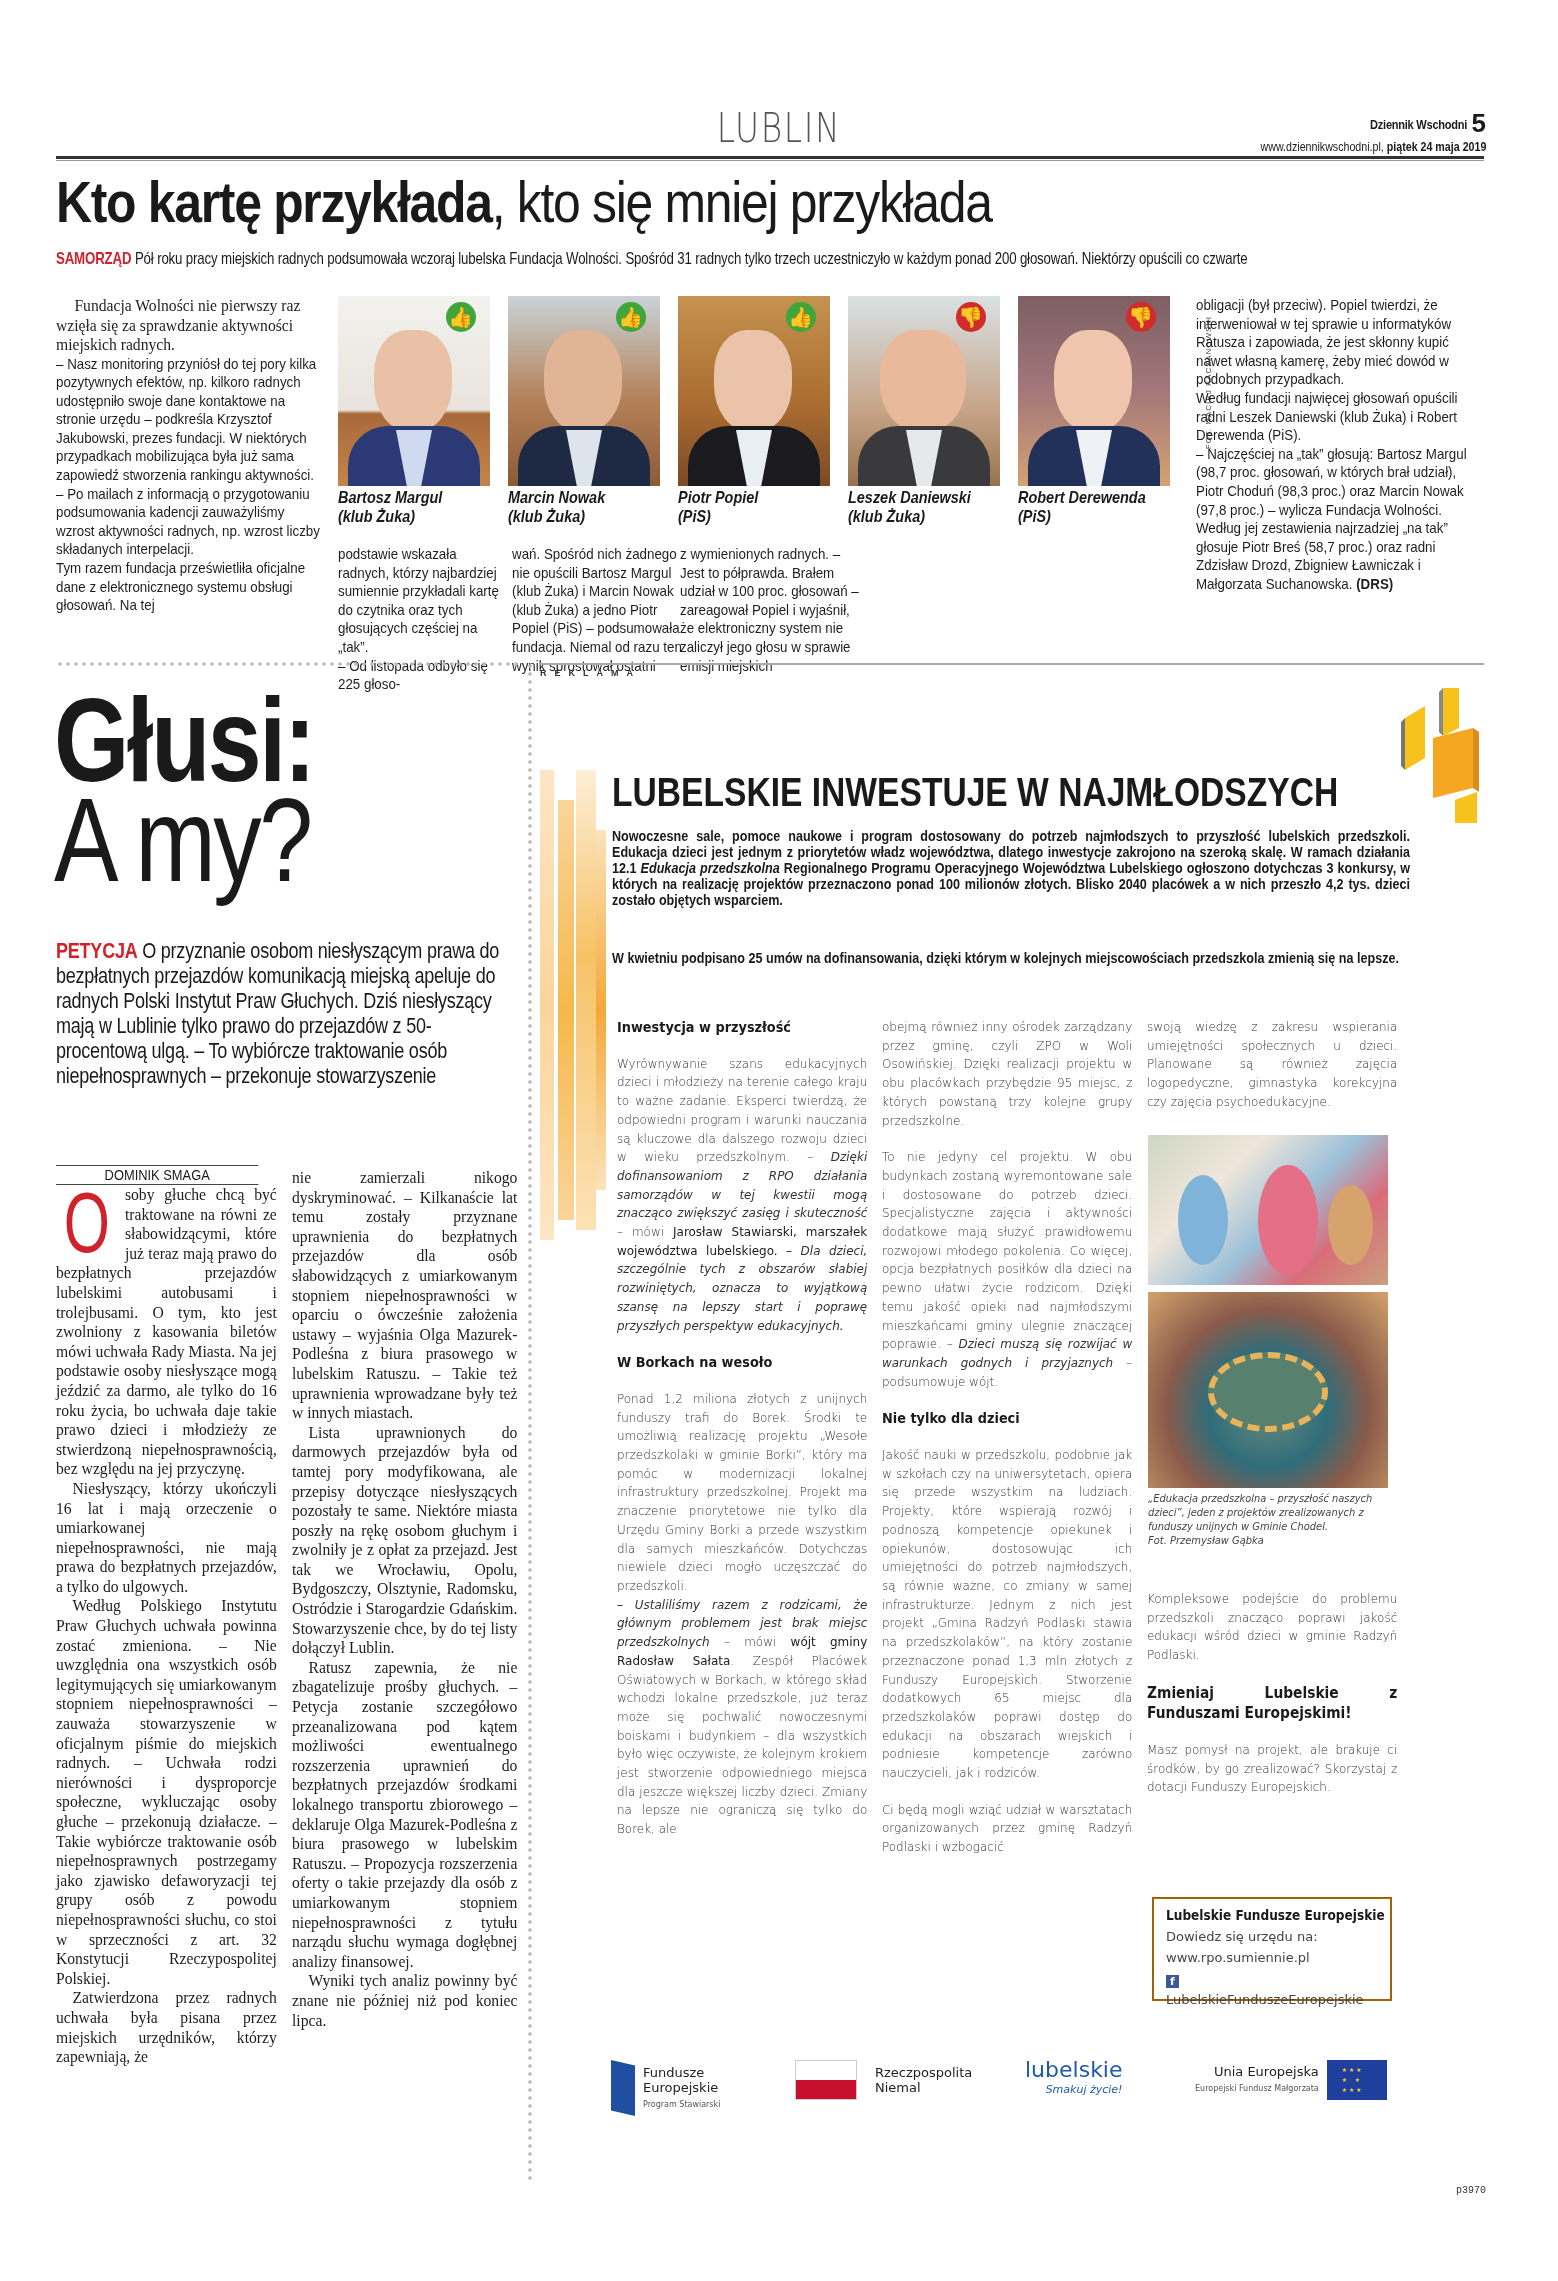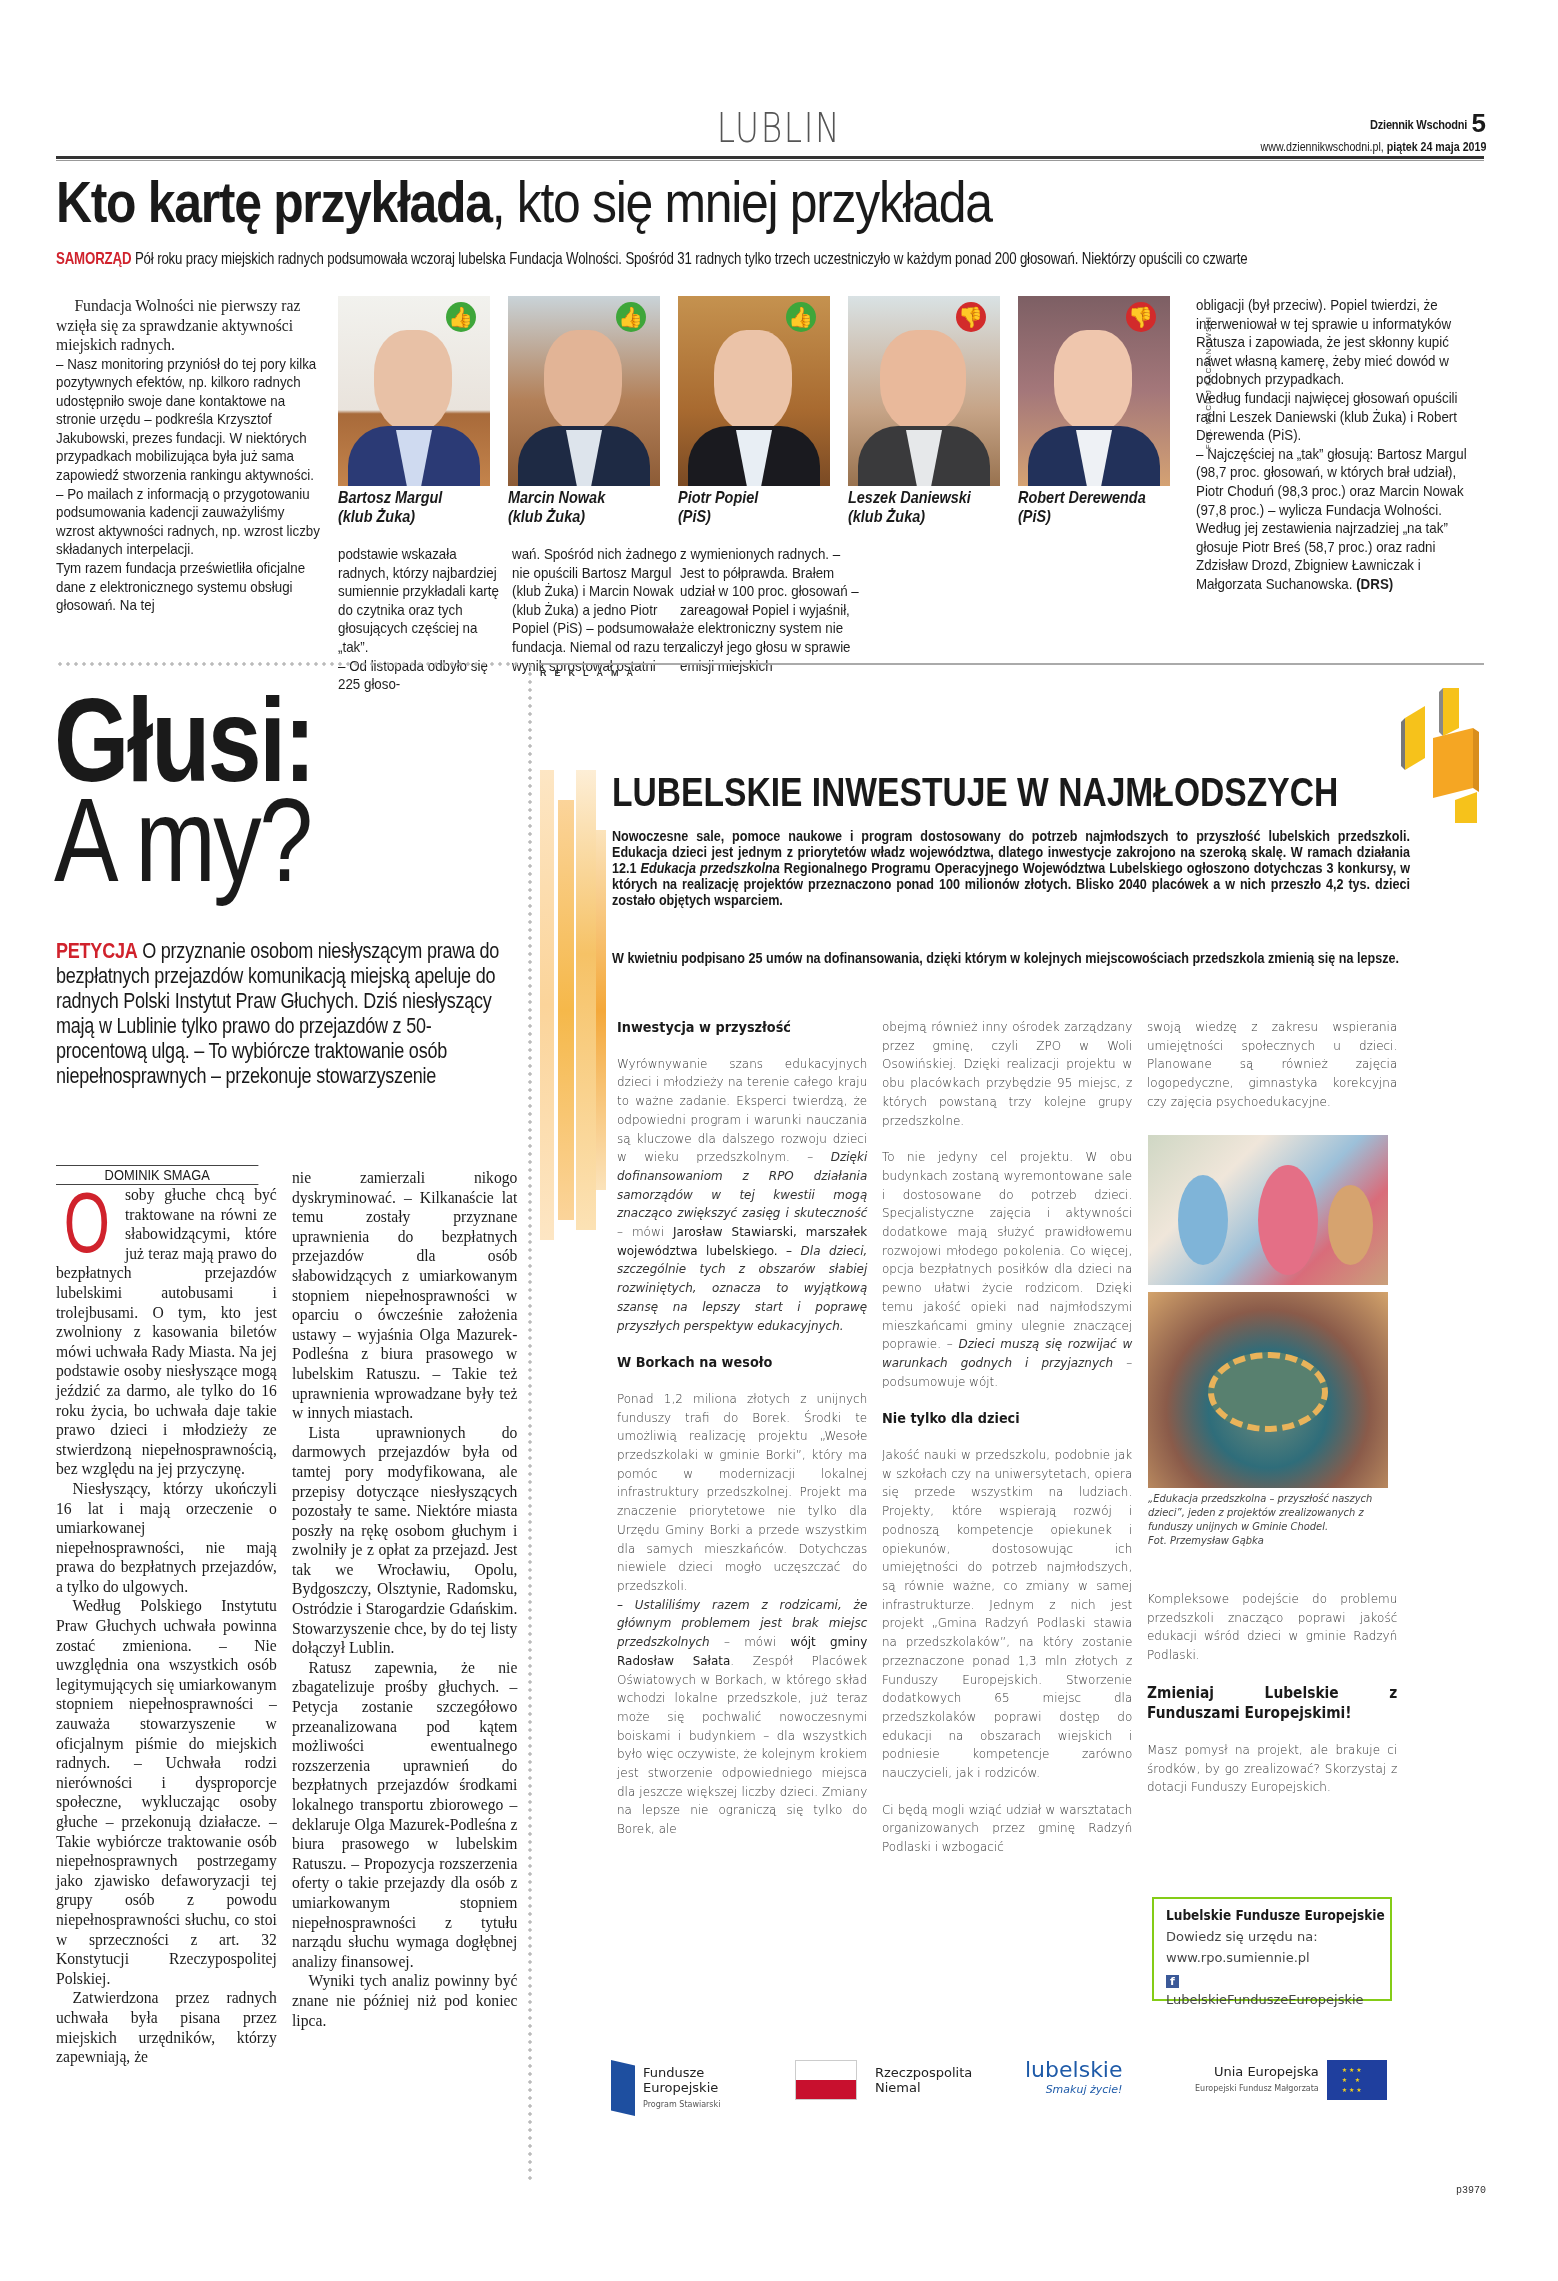--- a/index.html
+++ b/index.html
@@ -79,21 +79,21 @@
   .ad-c1 { left: 617px; top: 1018px; width: 272px; }
   .ad-c2 { left: 882px; top: 1018px; width: 272px; }
   .ad-c3 { left: 1147px; top: 1018px; width: 272px; }
 
   .kid-photo { position: absolute; width: 240px; overflow: hidden; }
   .kid-photo1 { left: 1148px; top: 1135px; height: 150px; background: linear-gradient(135deg,#cfd7c4 0%,#f0e6da 30%,#9cc0d9 55%,#d96c7a 75%,#c9a07b 100%); }
   .kid-photo2 { left: 1148px; top: 1292px; height: 196px; background: radial-gradient(ellipse at 50% 60%, #6b8a7c 0%, #2f6d7a 35%, #8a5b4a 60%, #d3a36b 100%); }
   .kid-photo .blob { position: absolute; border-radius: 50%; }
   .ad-caption { left: 1148px; top: 1492px; width: 262px; font-family: "DejaVu Sans", sans-serif; font-size: 11px; font-style: italic; line-height: 14px; color: #444; transform: scaleX(0.9); transform-origin: left top; }
 
-  .ad-box { left: 1152px; top: 1897px; width: 240px; height: 104px; border: 2px solid #84cc16; padding: 6px 12px; font-family: "DejaVu Sans", sans-serif; font-size: 13px; color: #444; line-height: 21px; }
+  .ad-box { left: 1152px; top: 1897px; width: 240px; height: 104px; border: 2px solid #a16207; padding: 6px 12px; font-family: "DejaVu Sans", sans-serif; font-size: 13px; color: #444; line-height: 21px; }
   .ad-box .t { font-weight: bold; color: #1a1a1a; font-size: 13.5px; transform: scaleX(0.9); transform-origin: left; display: block; white-space: nowrap; }
   .ad-box .fb { display: inline-block; width: 13px; height: 13px; background: #3b5998; color: #fff; font-size: 11px; line-height: 14px; text-align: center; font-weight: bold; vertical-align: -2px; margin-right: 4px; }
 
   
   .logo { position: absolute; top: 2060px; display: flex; align-items: center; gap: 8px; font-family: "DejaVu Sans", sans-serif; }
   .logo .txt { font-size: 13px; line-height: 15px; color: #222; }
   .logo .small { font-size: 8px; color: #555; }
   .fe-mark { width: 30px; height: 56px; background: #1e4fa0; clip-path: polygon(20% 0,100% 10%,100% 100%,20% 90%); position: relative; }
   .flag-pl { width: 36px; height: 40px; border: 1px solid #ccc; background: linear-gradient(#fff 50%, #c8102e 50%); }
   .lub-mark { font-size: 22px; color: #1e5aa8; font-family: "DejaVu Sans", sans-serif; line-height: 20px; }

